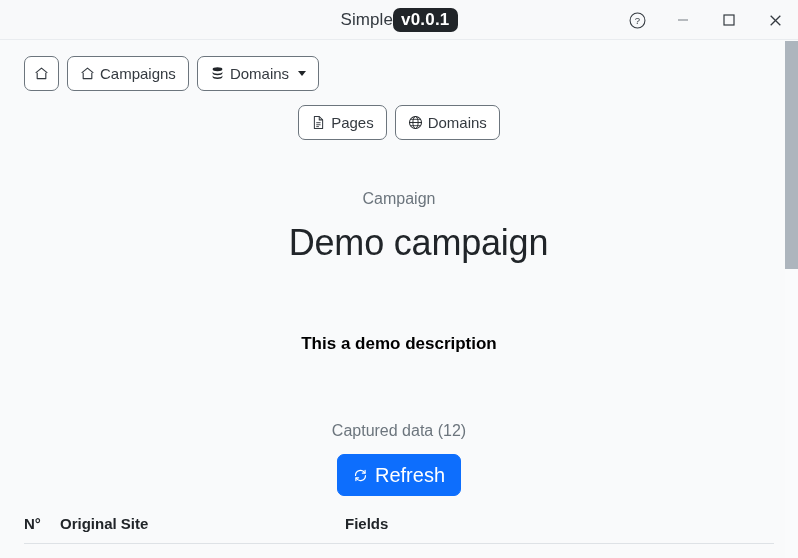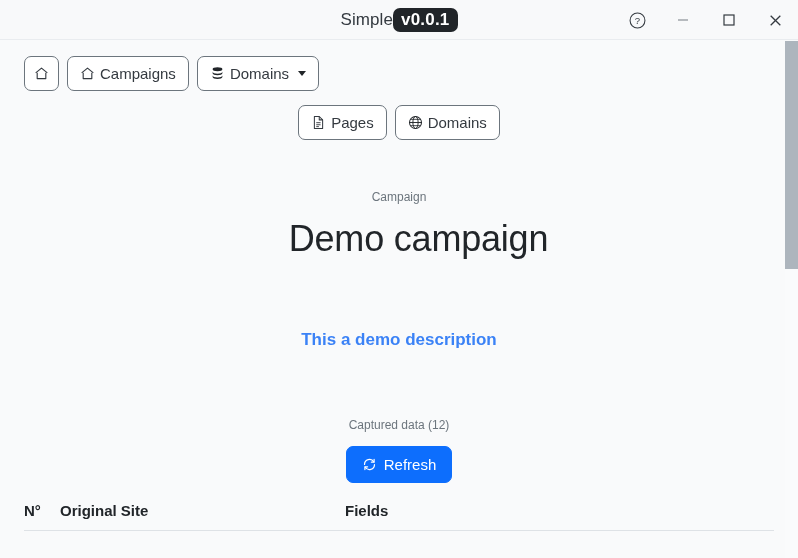--- a/index.html
+++ b/index.html
@@ -110,57 +110,57 @@
   }
 
   .ico { display: inline-flex; align-items: center; justify-content: center; }
 
   
   .content {
     text-align: center;
   }
 
   .label-muted {
-    font-size: 12px;
+    font-size: 16px;
     color: #6c757d;
     font-weight: normal;
   }
 
   .campaign-block { margin-top: 50px; }
 
   .campaign-title {
     font-size: 36px;
     font-weight: normal;
     color: #212529;
     margin-top: 14px;
     letter-spacing: -.2px;
     padding-left: 39px;
   }
 
   .description-block { margin-top: 70px; }
 
   .description-value {
     font-size: 17px;
     font-weight: bold;
-    color: #3b82f6;
+    color: #000000;
     margin-top: 28px;
   }
 
   .captured-block { margin-top: 68px; }
 
   .btn-refresh {
     margin-top: 14px;
     display: inline-flex;
     align-items: center;
     gap: 7px;
     background: #0d6efd;
     border: 1px solid #0d6efd;
     border-radius: 7px;
     color: #ffffff;
-    font-size: 15px;
+    font-size: 20px;
     line-height: 1;
     padding: 10px 15px;
     cursor: pointer;
     font-family: "Liberation Sans", sans-serif;
   }
 
   
   .table-wrap {
     margin: 19px 24px 0 24px;
   }

